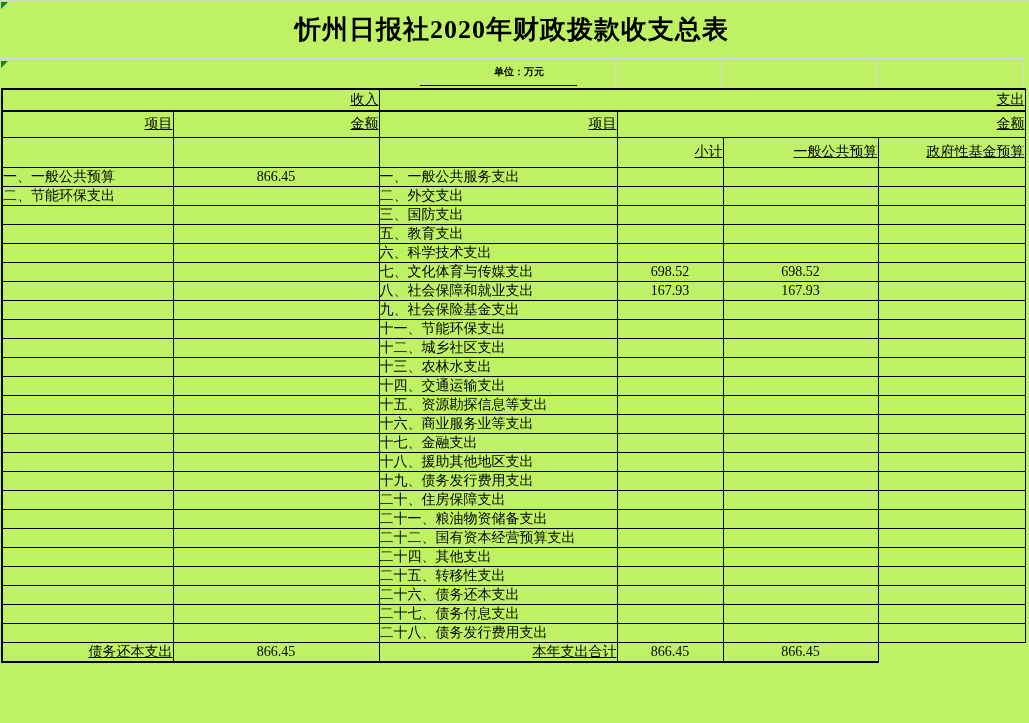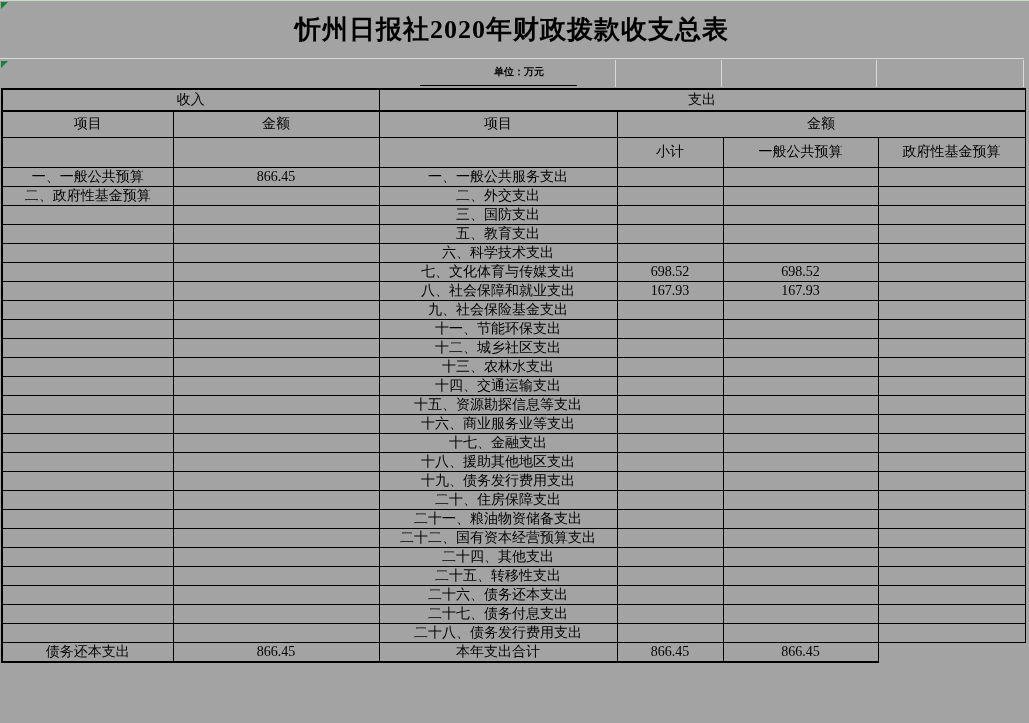--- a/index.html
+++ b/index.html
@@ -2,21 +2,21 @@
 <html><head>
 <meta charset="utf-8">
 <style>
   * { margin:0; padding:0; box-sizing:border-box; }
   html,body { background:#ffffff; }
   body {
     width:1029px; height:723px; overflow:hidden;
     font-family:"Liberation Serif","DejaVu Serif",serif;
     color:#000;
   }
-  .sheet { position:relative; width:1029px; height:723px; background:#a3a3a3;
+  .sheet { position:relative; width:1029px; height:723px; background:#bef264;
            border-top:1px solid #cfdacf; }
 
   
   .title-row {
     position:absolute; top:0; left:0; width:1024px; height:58px;
     border-bottom:1px solid #d9d9d9;
     display:flex; align-items:center; justify-content:center;
   }
   .title-row .t {
     font-size:26px; font-weight:bold; letter-spacing:1px;
@@ -47,23 +47,23 @@
     overflow:hidden; white-space:nowrap; vertical-align:middle;
   }
   td.c6, th.c6 { border-right:2px solid #000; }
   td.sec-div, th.sec-div { border-right:2px solid #000; }  
   tr.h1 th { height:22px; border-bottom:2px solid #000; }
   tr.h2 th { height:26px; }
   tr.h3 th { height:30px; }
   tr.data td { height:18px; }
   tr.totals td { height:13px; border-bottom:2px solid #000; }
   tr.totals td.cell-open { border:none; }
-  .item  { text-align:center; padding-left:2px; }
+  .item  { text-align:left; padding-left:2px; }
   .num   { text-align:center; }
-  .ctr   { text-align:center; }
+  .ctr   { text-align:right;text-decoration:underline; }
 </style>
 </head>
 <body>
 
 <div class="sheet">
 
   <div class="title-row">
     <span class="t">忻州日报社2020年财政拨款收支总表</span>
   </div>
   <div class="err-tri tri-a"></div>
@@ -110,21 +110,21 @@
     <tbody>
         <tr class="data">
           <td class="item">一、一般公共预算</td>
           <td class="num sec-div">866.45</td>
           <td class="item">一、一般公共服务支出</td>
           <td class="num"></td>
           <td class="num"></td>
           <td class="num c6"></td>
         </tr>
         <tr class="data">
-          <td class="item">二、政府性基金预算</td>
+          <td class="item">二、节能环保支出</td>
           <td class="num sec-div"></td>
           <td class="item">二、外交支出</td>
           <td class="num"></td>
           <td class="num"></td>
           <td class="num c6"></td>
         </tr>
         <tr class="data">
           <td class="item"></td>
           <td class="num sec-div"></td>
           <td class="item">三、国防支出</td>

